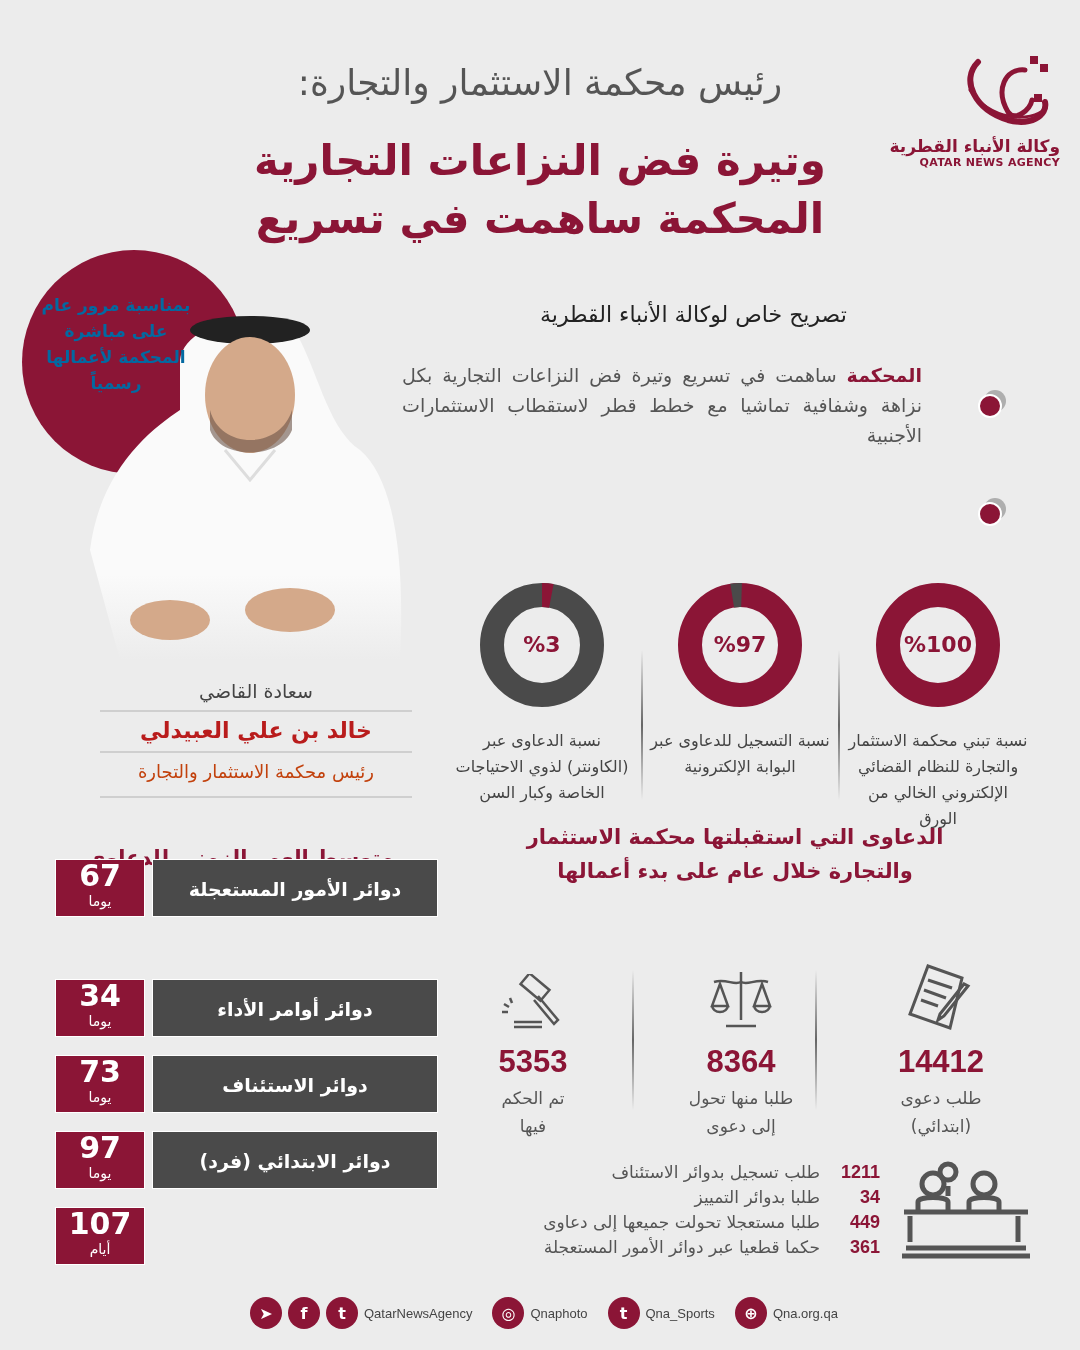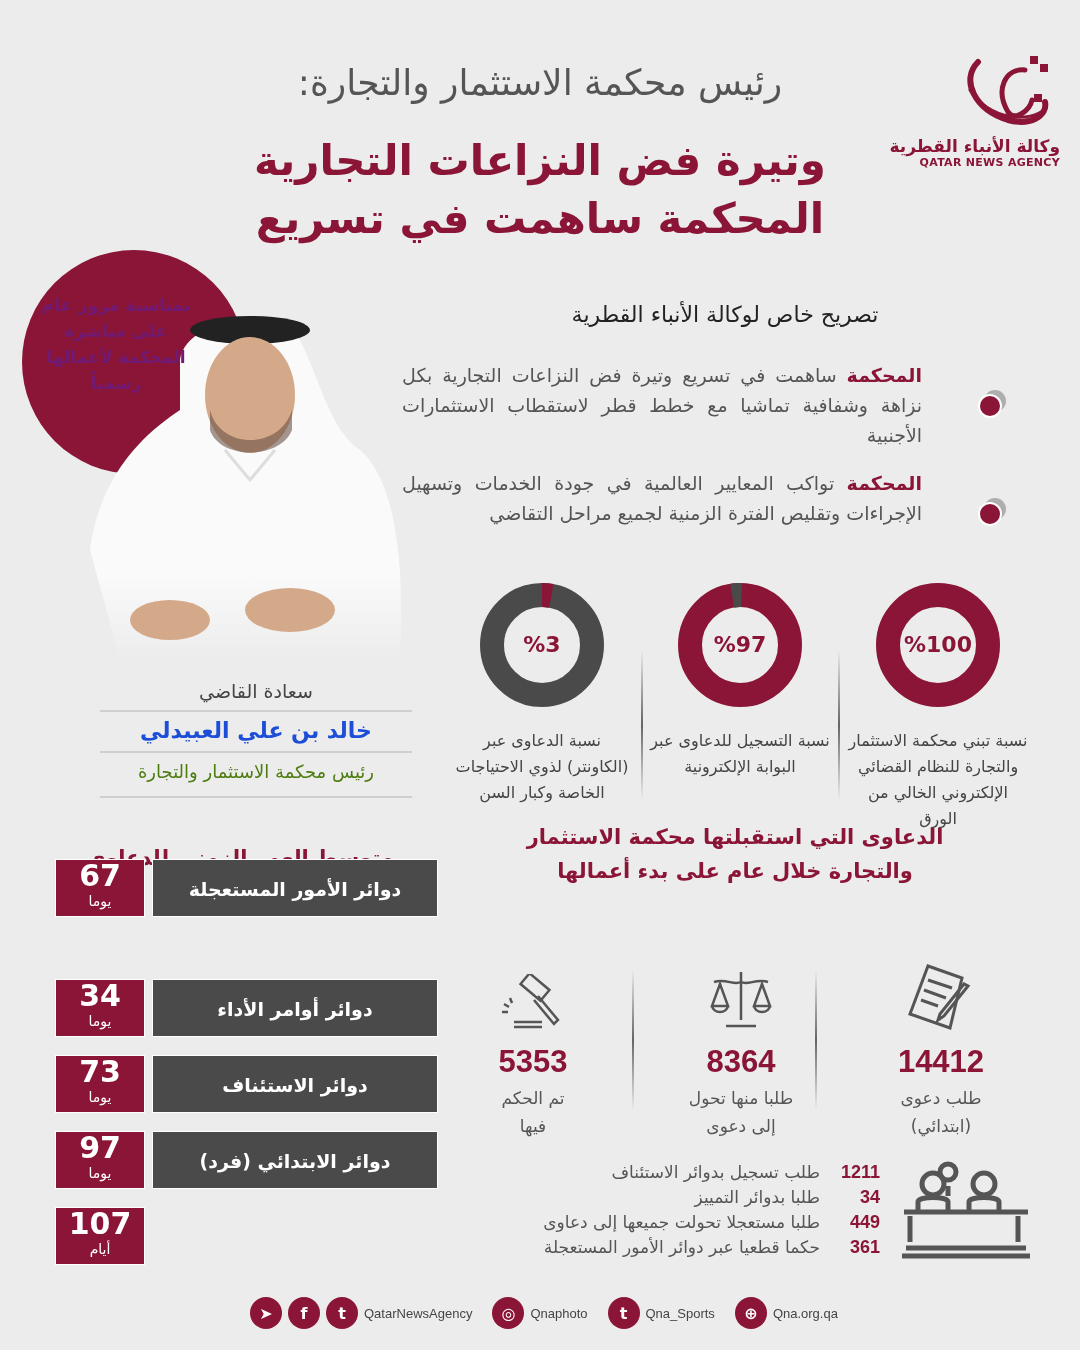--- a/index.html
+++ b/index.html
@@ -17,33 +17,33 @@
   .kicker { left: 240px; top: 62px; width: 600px; text-align: center; font-size: 36px; color: #555; direction: rtl; }
   .headline { left: 220px; top: 132px; width: 640px; text-align: center; font-size: 42px; font-weight: bold; color: #8b1536; line-height: 58px; direction: rtl; }
 
   
   .logo { left: 880px; top: 50px; width: 180px; text-align: right; }
   .logo-ar { font-size: 17px; color: #8b1536; direction: rtl; font-weight: bold; margin-top: 2px; }
   .logo-en { font-size: 11px; color: #8b1536; font-weight: bold; letter-spacing: 0.3px; }
 
   
   .bubble { left: 22px; top: 250px; width: 224px; height: 224px; border-radius: 50%; background: #8b1536; }
-  .bubble-text { left: 36px; top: 292px; width: 160px; text-align: center; color: #701a75; font-weight: bold; font-size: 17px; line-height: 26px; direction: rtl; z-index: 3; }
+  .bubble-text { left: 36px; top: 292px; width: 160px; text-align: center; color: #0369a1; font-weight: bold; font-size: 17px; line-height: 26px; direction: rtl; z-index: 3; }
 
   
   .photo { left: 60px; top: 300px; width: 350px; height: 360px; z-index: 2; }
 
   
   .person { left: 100px; top: 680px; width: 312px; text-align: center; direction: rtl; }
   .person .title { font-size: 19px; color: #444; padding-bottom: 8px; border-bottom: 2px solid #cfcfcf; }
-  .person .name { font-size: 22px; font-weight: bold; color: #1d4ed8; padding: 6px 0 8px; border-bottom: 2px solid #cfcfcf; }
-  .person .role { font-size: 18px; color: #4d7c0f; padding: 8px 0 14px; border-bottom: 2px solid #cfcfcf; }
-
-  
-  .stmt-title { left: 540px; top: 302px; width: 370px; text-align: center; font-size: 22px; color: #222; direction: rtl; }
+  .person .name { font-size: 22px; font-weight: bold; color: #b91c1c; padding: 6px 0 8px; border-bottom: 2px solid #cfcfcf; }
+  .person .role { font-size: 18px; color: #c2410c; padding: 8px 0 14px; border-bottom: 2px solid #cfcfcf; }
+
+  
+  .stmt-title { left: 540px; top: 302px; width: 370px; text-align: left; font-size: 22px; color: #222; direction: rtl; }
   .bullet-item { left: 440px; width: 600px; direction: rtl; }
   .bullet-item .txt { position: absolute; right: 118px; width: 520px; font-size: 19px; line-height: 30px; color: #555; text-align: justify; }
   .bullet-item .txt b { color: #8b1536; }
   .dot { position: absolute; width: 24px; height: 24px; }
   .dot .back { position: absolute; left: 6px; top: -4px; width: 22px; height: 22px; border-radius: 50%; background: #aeaeae; }
   .dot .front { position: absolute; left: 0; top: 0; width: 24px; height: 24px; border-radius: 50%; background: #8b1536; border: 2px solid #fff; }
 
   
   .donut-wrap { width: 180px; text-align: center; }
   .donut { width: 126px; height: 126px; margin: 0 auto; position: relative; }
@@ -132,21 +132,20 @@
       <div class="back"></div>
       <div class="front"></div>
     </div>
   <div class="txt"><b>المحكمة</b><span> ساهمت في تسريع وتيرة فض النزاعات التجارية بكل نزاهة وشفافية تماشيا مع خطط قطر لاستقطاب الاستثمارات الأجنبية</span></div>
 </div>
 <div class="abs bullet-item" style="top:468px; height:90px;">
   <div class="dot" style="right:38px; top:34px;">
       <div class="back"></div>
       <div class="front"></div>
     </div>
-  <div class="txt"><b>المحكمة</b><span> تواكب المعايير العالمية في جودة الخدمات وتسهيل الإجراءات وتقليص الفترة الزمنية لجميع مراحل التقاضي</span></div>
 </div>
 
 <div class="abs donut-wrap" style="left:848px; top:582px;">
   <div class="donut">
     <svg viewBox="0 0 126 126">
       <circle cx="63" cy="63" r="50" fill="none" stroke="#8b1536" stroke-width="24"></circle>
     </svg>
     <div class="pct">%100</div>
   </div>
   <div class="donut-label">نسبة تبني محكمة الاستثمار والتجارة للنظام القضائي الإلكتروني الخالي من الورق</div>

